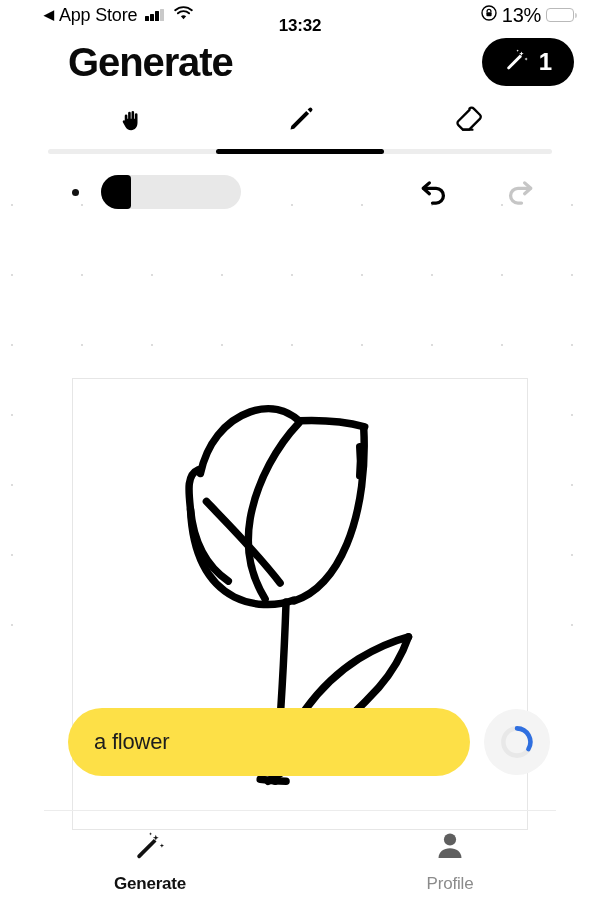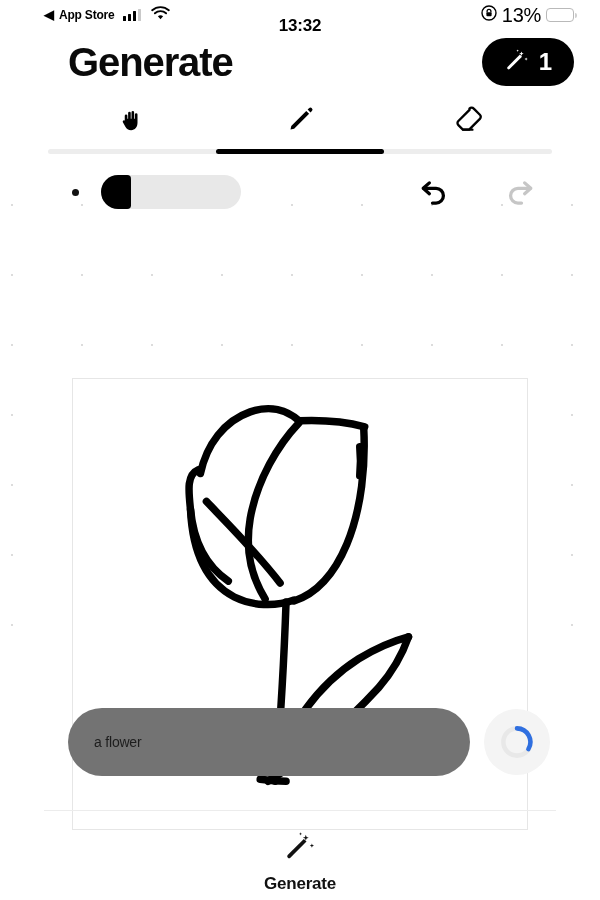--- a/index.html
+++ b/index.html
@@ -14,21 +14,21 @@
   
   .statusbar{
     height:30px; width:100%;
     display:flex; align-items:center;
     position:relative;
     padding:0 26px;
     font-size:17px; font-weight:600; color:#000;
   }
   .sb-left{ display:flex; align-items:center; gap:5px; margin-left:18px;}
   .sb-back{ font-size:13px; line-height:1; transform:translateY(-1px); }
-  .sb-carrier{ font-weight:700; font-size:12px; letter-spacing:-.2px;}
+  .sb-carrier{ font-weight:400; font-size:18px; letter-spacing:-.2px;}
   .signal{ display:flex; align-items:flex-end; gap:1.5px; height:12px; margin-left:3px;}
   .signal i{ width:3.5px; background:#000; border-radius:.5px; display:block;}
   .signal i:nth-child(1){height:5px;}
   .signal i:nth-child(2){height:7.5px;}
   .signal i:nth-child(3){height:10px;}
   .signal i:nth-child(4){height:12px; background:#c9c9c9;}
   .wifi{ margin-left:5px; }
   .sb-time{
     position:absolute; left:0; right:0; text-align:center;
     font-size:17px; font-weight:600; letter-spacing:-.2px;
@@ -117,23 +117,23 @@
     overflow:hidden;
   }
   .canvas-frame svg{ display:block; width:100%; height:100%; }
 
   
   .promptrow{
     position:absolute; left:0; right:0; top:708px;
     display:flex; align-items:center; padding:0 50px 0 68px; gap:14px;
   }
   .prompt-input{
-    flex:1; height:68px; background:#737373; border-radius:34px;
+    flex:1; height:68px; background:#fde047; border-radius:34px;
     display:flex; align-items:center; padding:0 26px;
-    font-size:14px; color:#1d1d1d; letter-spacing:-.2px;
+    font-size:22px; color:#1d1d1d; letter-spacing:-.2px;
     border:none; outline:none;
     font-family:"Liberation Sans", sans-serif;
   }
   .prompt-input::placeholder{ color:#9a9a9a; }
   .send-btn{
     width:66px; height:66px; border-radius:50%;
     background:#f4f4f4; flex:none;
     display:flex; align-items:center; justify-content:center;
   }
   .spinner{ width:40px; height:40px; }
@@ -309,13 +309,22 @@
     <span>
       <svg width="34" height="34" viewBox="0 0 24 24">
         <path d="M5.2 20.3 16.6 8.9l-1.9-1.9L3.3 18.4a1.35 1.35 0 0 0 1.9 1.9z" fill="#111"></path>
         <path d="M16.1 4.1l.55 1.5 1.5.55-1.5.55-.55 1.5-.55-1.5-1.5-.55 1.5-.55z" fill="#111"></path>
         <path d="M20.4 10.2l.4 1.1 1.1.4-1.1.4-.4 1.1-.4-1.1-1.1-.4 1.1-.4z" fill="#111"></path>
         <path d="M12.4 2.3l.3.85.85.3-.85.3-.3.85-.3-.85-.85-.3.85-.3z" fill="#111"></path>
       </svg>
     </span>
     <span class="navlabel">Generate</span>
   </div>
+  <div class="navitem inactive">
+    <span>
+      <svg width="34" height="34" viewBox="0 0 24 24">
+        <circle cx="12" cy="7.4" r="4.3" fill="#5f5f5f"></circle>
+        <path d="M3.9 20.4c0-4.3 3.6-6.9 8.1-6.9s8.1 2.6 8.1 6.9z" fill="#5f5f5f"></path>
+      </svg>
+    </span>
+    <span class="navlabel">Profile</span>
+  </div>
 </div>
 
 </body></html>

